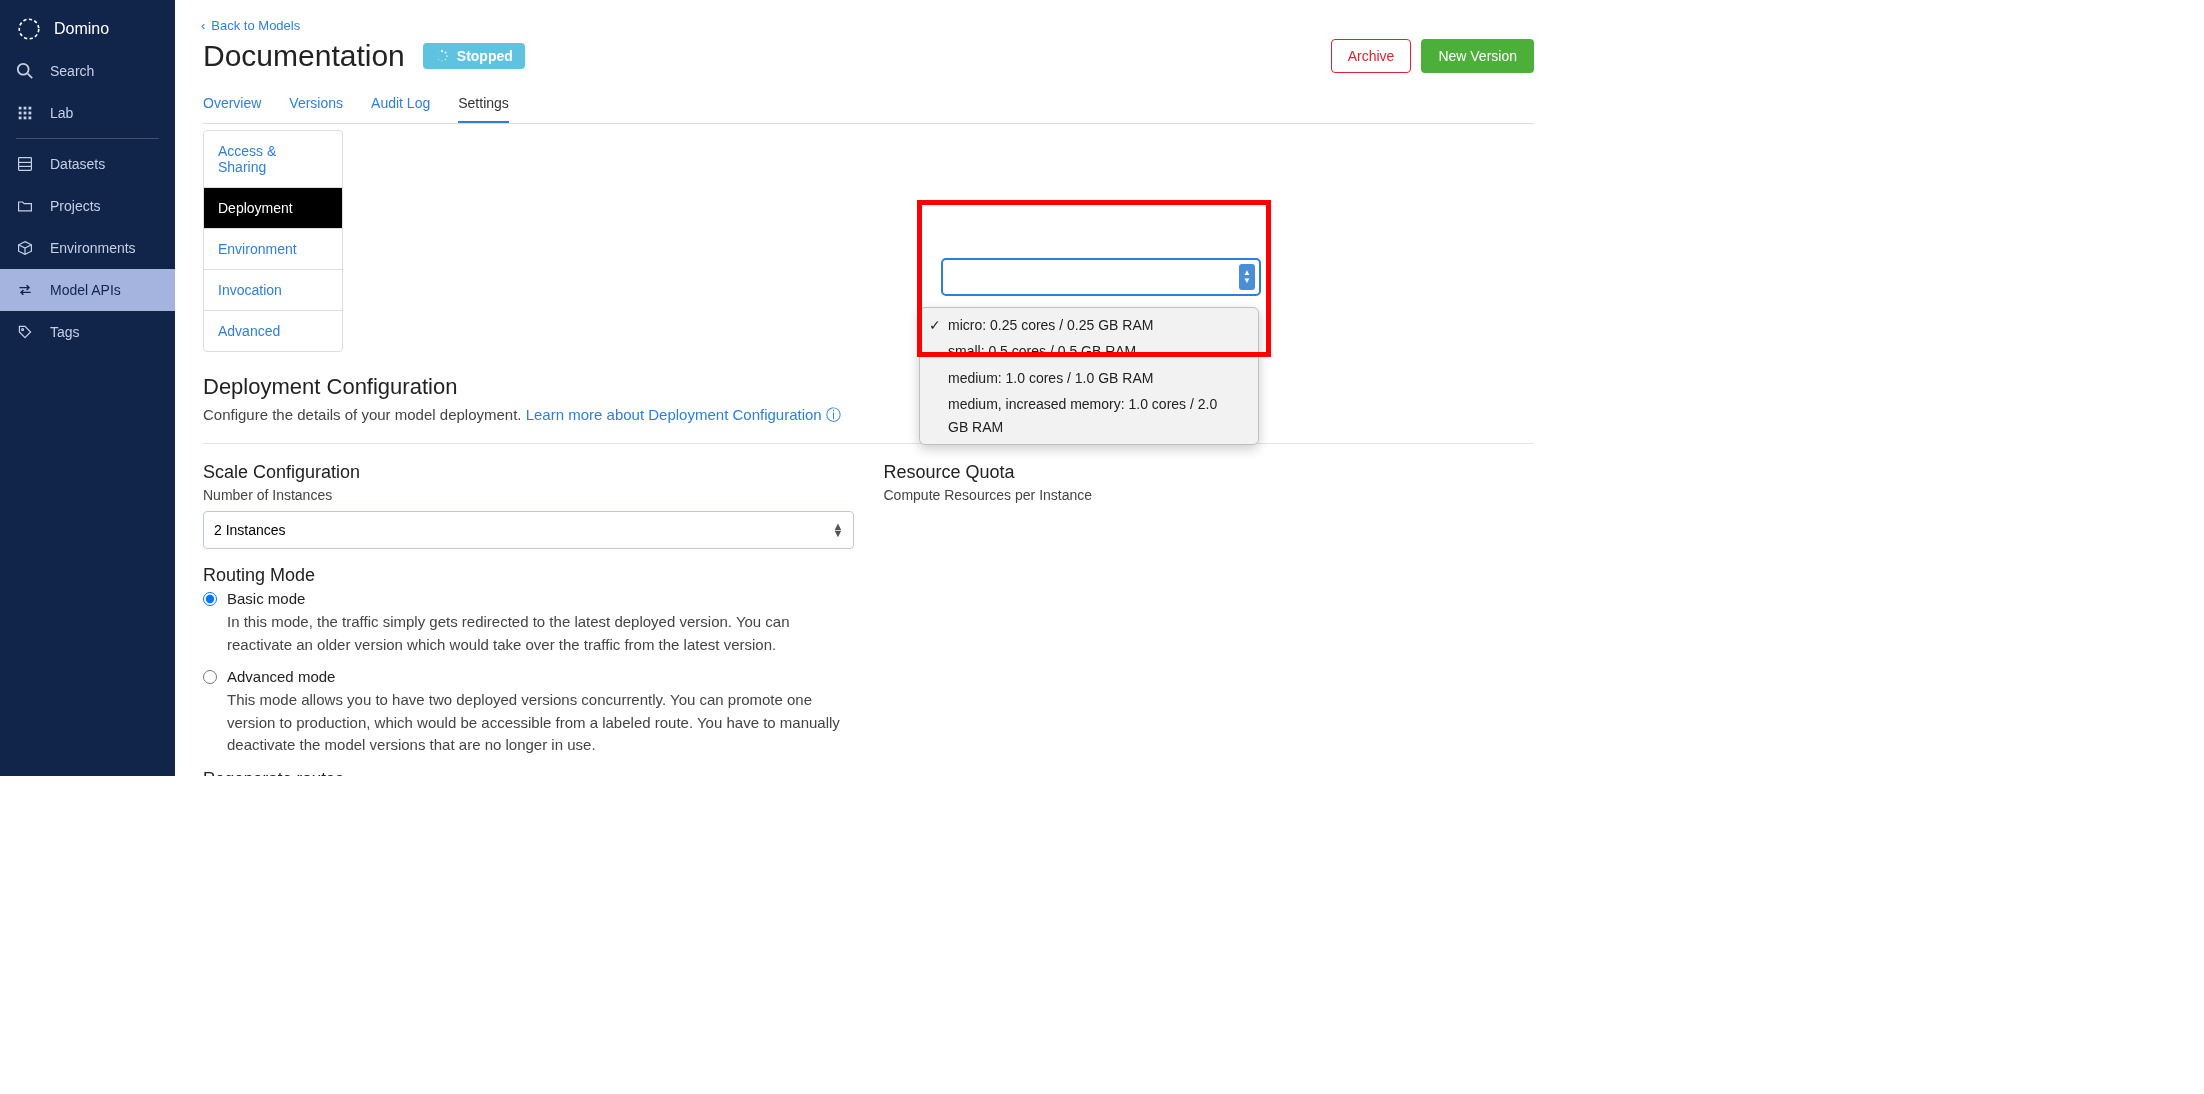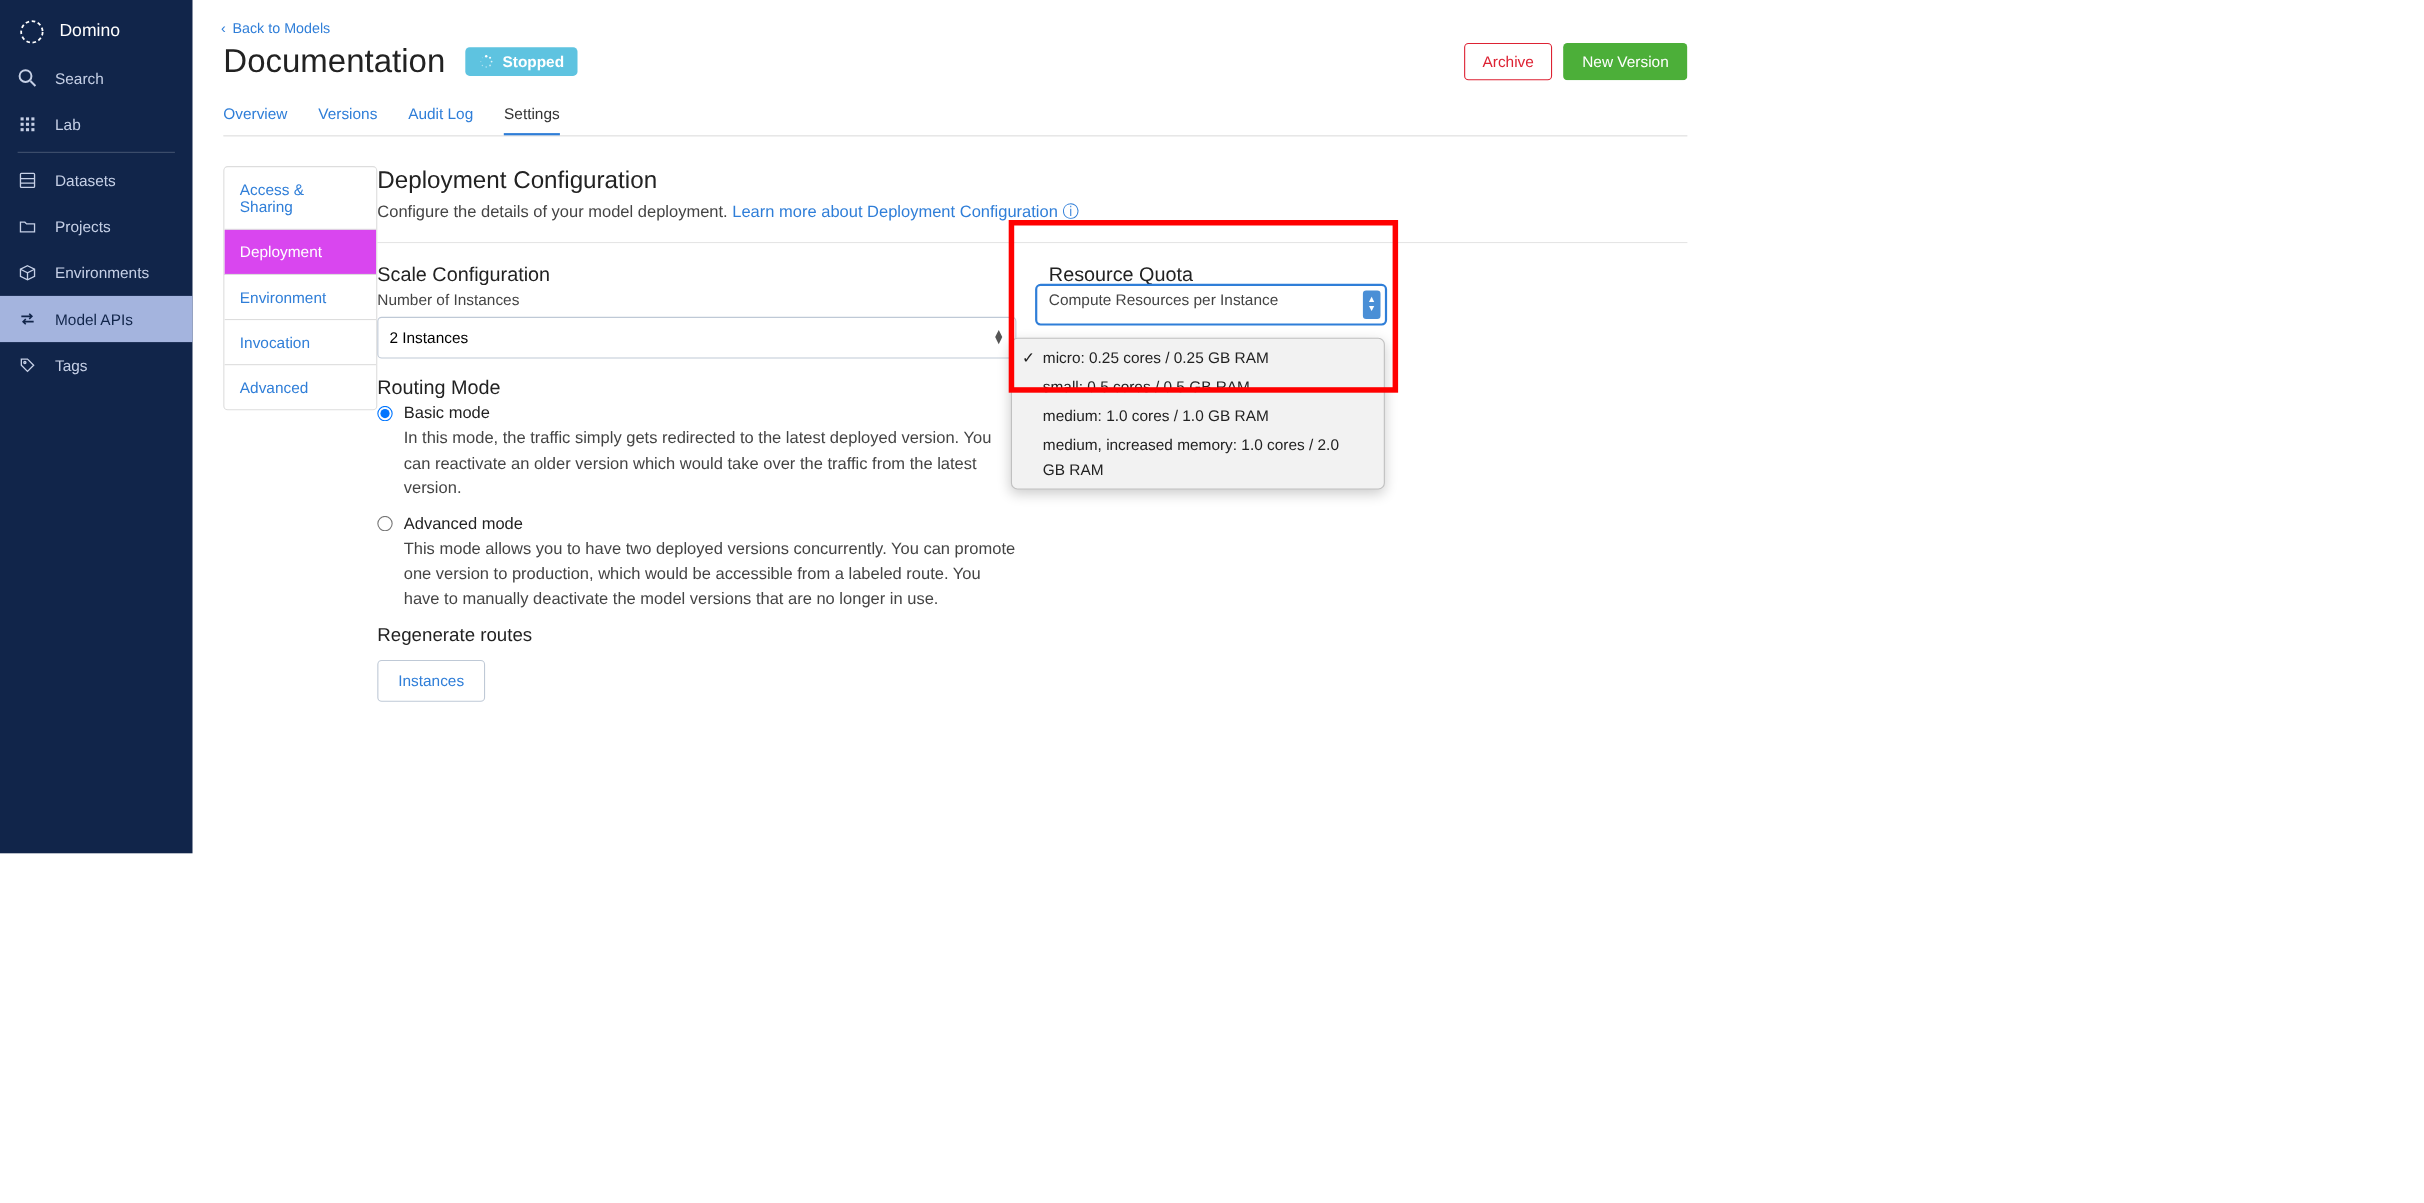--- a/index.html
+++ b/index.html
@@ -24,25 +24,25 @@
 .spinner-dots { width: 14px; height: 14px; }
 .btn-row { display: flex; gap: 10px; }
 .btn { border-radius: 4px; padding: 8px 16px; font-size: 14px; cursor: pointer; border: 1px solid transparent; }
 .btn-archive { background: #fff; color: #d23; border-color: #d23; }
 .btn-new { background: #4caf39; color: #fff; }
 
 .tabs { border-bottom: 1px solid #ddd; margin-top: 14px; display: flex; gap: 28px; }
 .tab { padding: 8px 0 10px 0; font-size: 14px; cursor: pointer; color: #2f7ed8; }
 .tab.active { color: #333; border-bottom: 2px solid #2f7ed8; }
 
-.content-row { display: flex; margin-top: 27px; }
+.content-row { display: flex; gap: 22px; margin-top: 6px; flex-direction: column; }
 .sidenav { width: 140px; border: 1px solid #ddd; border-radius: 4px; overflow: hidden; align-self: flex-start; }
 .sidenav-item { padding: 12px 14px; font-size: 14px; color: #2f7ed8; cursor: pointer; border-bottom: 1px solid #ddd; }
 .sidenav-item:last-child { border-bottom: none; }
-.sidenav-item.selected { background: #d946ef; color: #fff; }
+.sidenav-item.selected { background: #000000; color: #fff; }
 
 .panel { flex: 1; }
 .section-hdr { font-size: 22px; font-weight: 400; color: #222; margin-bottom: 6px; }
 .section-sub { font-size: 15px; color: #444; }
 .section-sub a { color: #2f7ed8; text-decoration: none; }
 .help-icon { color: #2f7ed8; }
 .divider { border-bottom: 1px solid #e5e5e5; margin: 18px 0; }
 
 .two-col { display: flex; gap: 30px; }
 .col { flex: 1; }

